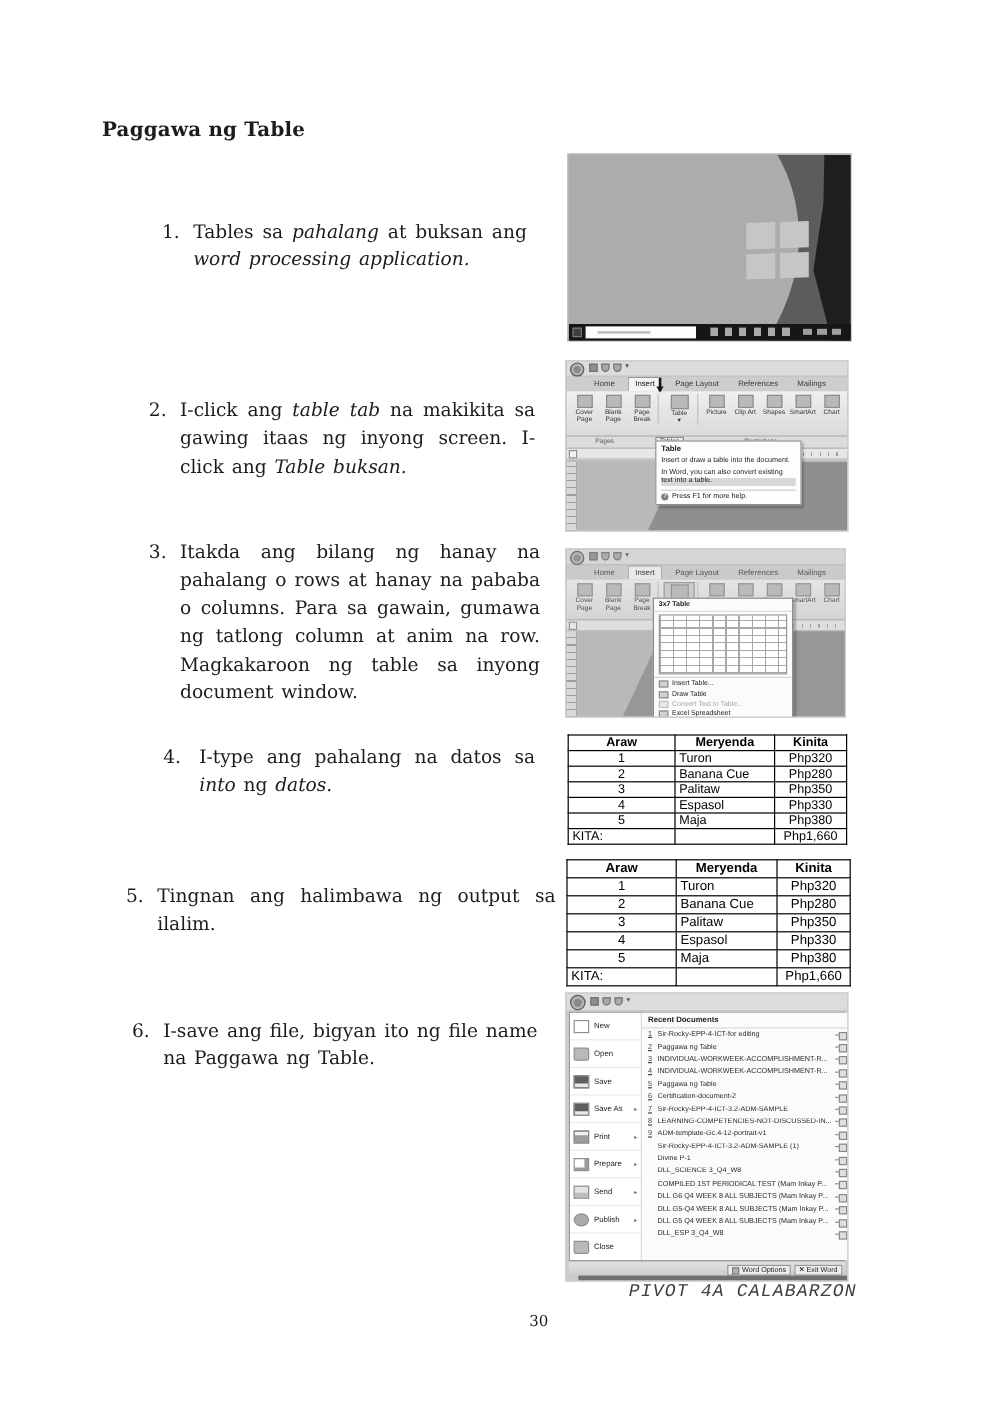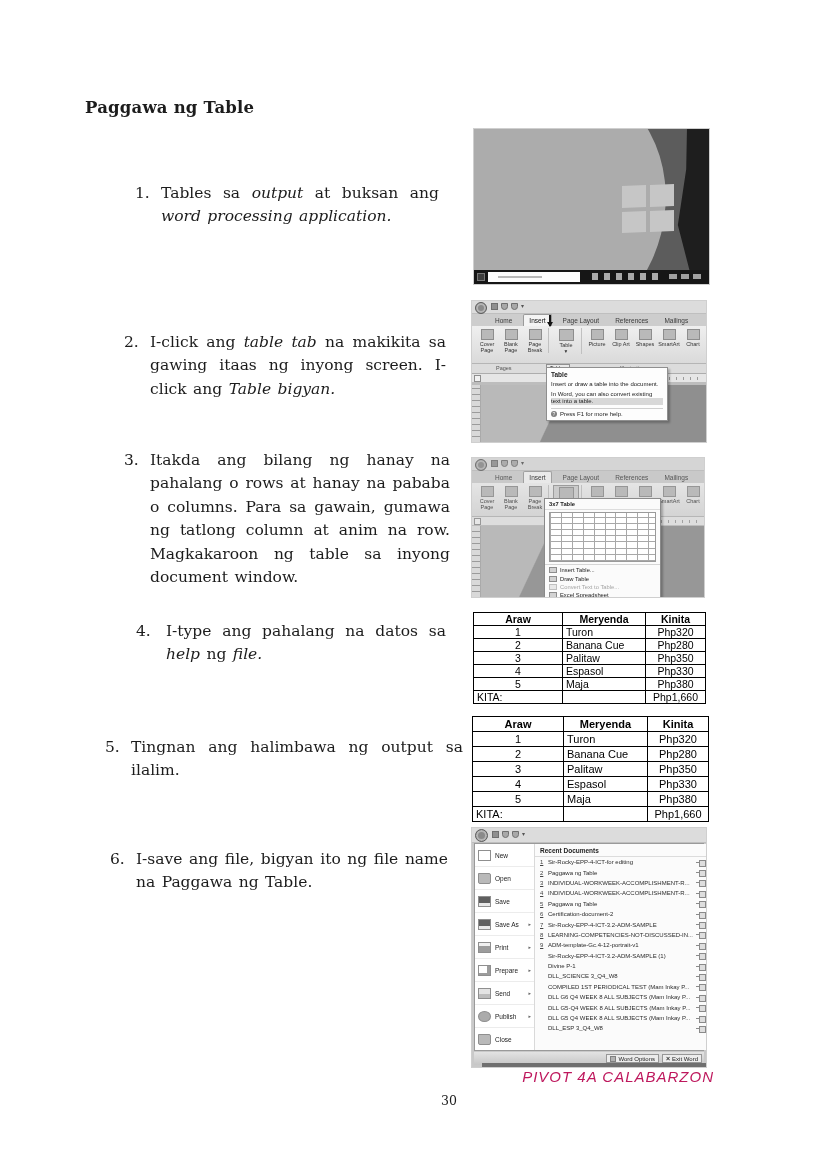--- a/index.html
+++ b/index.html
@@ -6,22 +6,22 @@
   .page { position:relative; width:820px; height:1169px; background:#ffffff; overflow:hidden;
           font-family:"DejaVu Serif", serif; color:#1c1c1c; }
 
   
   .title { position:absolute; left:85px; top:98px; margin:0; font-size:16.5px; font-weight:bold; letter-spacing:.2px; }
   .step { position:absolute; display:flex; font-size:15.5px; line-height:23.4px; }
   .step .num { flex:none; width:26px; }
   .step .body { margin:0; text-align:justify; word-spacing:1.5px; }
   .step .body i { font-style:italic; }
 
-  .footer-brand { position:absolute; right:106px; top:1068px; font-family:Liberation Sans, sans-serif;
-                  font-style:italic; font-size:15px; letter-spacing:1px; color:#be185d; }
+  .footer-brand { position:absolute; right:106px; top:1068px; font-family:Liberation Mono, monospace;
+                  font-style:italic; font-size:15px; letter-spacing:1px; color:#404040; }
   .page-num { position:absolute; left:0; top:1093px; width:820px; text-align:center; font-size:12.5px;padding-left:39px; }
 
   
   .shot { position:absolute; overflow:hidden; font-family:"Liberation Sans", sans-serif; background:#bdbdbd;
           border:1px solid #cfcfcf; box-sizing:border-box; }
   .shot * { box-sizing:border-box; }
   .qatrow { position:relative; height:13px; background:#dcdcdc; border-bottom:1px solid #bfbfbf; }
   .orb { position:absolute; left:3px; top:1px; width:12px; height:12px; border-radius:50%;
          background:#8a8a8a; border:1px solid #5d5d5d; box-shadow:inset 0 0 0 2px #b5b5b5; }
   .qat { position:absolute; left:19px; top:2px; display:flex; gap:3px; align-items:center; }
@@ -144,21 +144,21 @@
 </style>
 </head>
 <body>
 
 <div class="page">
 
   <h1 class="title">Paggawa ng Table</h1>
 
   <div class="step" style="left:135px; top:182px;">
     <span class="num">1.</span>
-    <p class="body" style="width:278px"><span>Tables sa </span><i>output</i><span> at buksan ang </span><i>word processing application.</i></p>
+    <p class="body" style="width:278px"><span>Tables sa </span><i>pahalang</i><span> at buksan ang </span><i>word processing application.</i></p>
   </div>
 
   <div class="shot desk" style="left:473px; top:128px; width:237px; height:157px;">
     <div class="blob"></div>
     <div class="edge"></div>
     <div class="winlogo">
         <i></i>
         <i></i>
         <i></i>
         <i></i>
@@ -168,21 +168,21 @@
       <span class="searchbox">
           <span class="scribble"></span>
         </span>
       <span class="tb-icons"></span>
       <span class="tray"></span>
     </div>
   </div>
 
   <div class="step" style="left:124px; top:331px;">
     <span class="num">2.</span>
-    <p class="body" style="width:296px"><span>I-click ang </span><i>table tab</i><span> na makikita sa gawing itaas ng inyong screen. I-click ang </span><i>Table bigyan.</i></p>
+    <p class="body" style="width:296px"><span>I-click ang </span><i>table tab</i><span> na makikita sa gawing itaas ng inyong screen. I-click ang </span><i>Table buksan.</i></p>
   </div>
 
   <div class="shot" style="left:471px; top:300px; width:236px; height:143px;">
     <div class="qatrow">
       <span class="orb"></span>
       <span class="qat">
         <span class="qico"></span>
         <span class="qico u"></span>
         <span class="qico u"></span>
         <span class="qcaret">▾</span>
@@ -357,21 +357,21 @@
       <div class="dmi">
           <span class="dico"></span>
           <span>Excel Spreadsheet</span>
         </div>
 
     </div>
   </div>
 
   <div class="step" style="left:136px; top:620px;">
     <span class="num" style="width:30px">4.</span>
-    <p class="body" style="width:280px"><span>I-type ang pahalang na datos sa </span><i>help</i><span> ng </span><i>file.</i></p>
+    <p class="body" style="width:280px"><span>I-type ang pahalang na datos sa </span><i>into</i><span> ng </span><i>datos.</i></p>
   </div>
 
   <table class="dtable t1">
     <thead>
       <tr>
         <th style="width:82px">Araw</th>
         <th style="width:76px">Meryenda</th>
         <th>Kinita</th>
       </tr>
     </thead>

